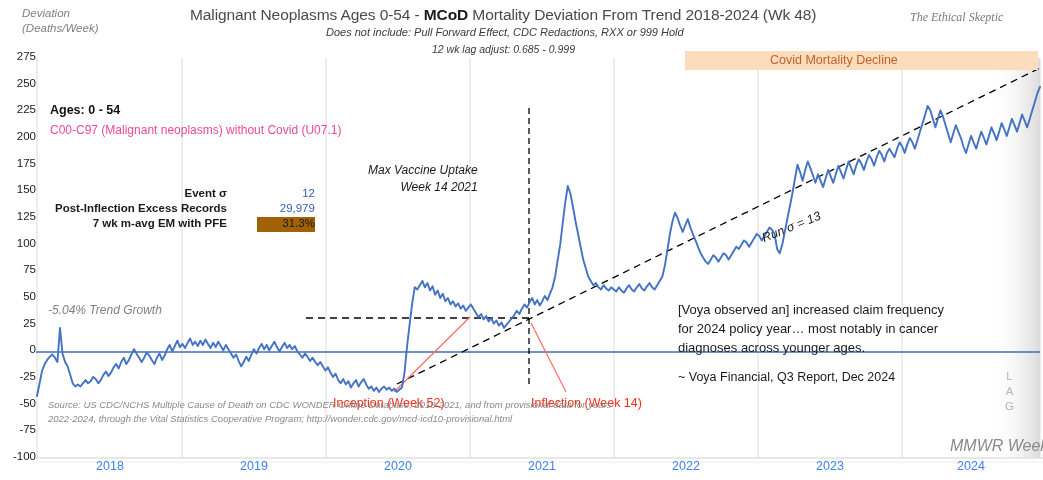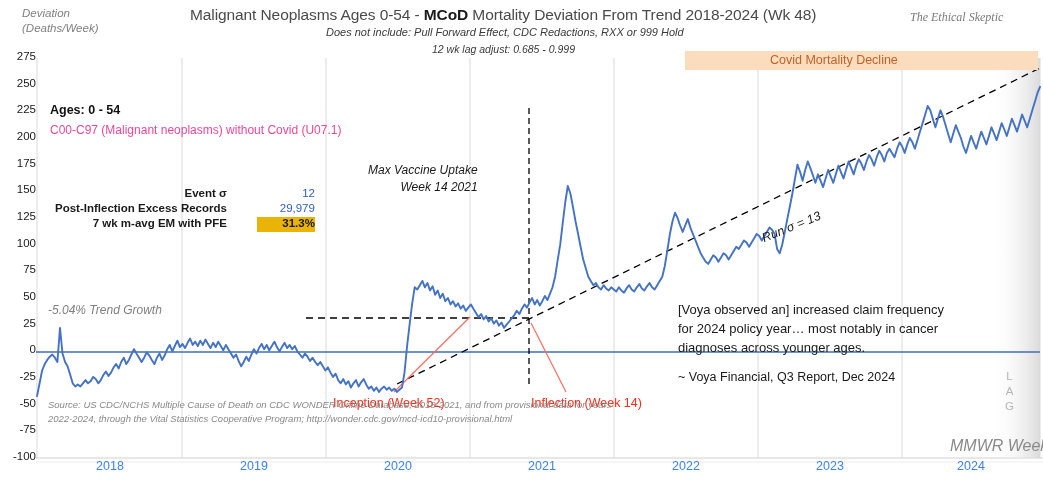--- a/index.html
+++ b/index.html
@@ -23,21 +23,21 @@
   .cmd-text{left:770px;top:53px;font-size:12.5px;color:#c0622a;white-space:nowrap;font-weight:normal;}
 
   .legend1{left:50px;top:75px;font-size:12px;color:#ec4899;white-space:nowrap;margin-top:48px;}
   .legend2{left:50px;top:103px;font-size:12.5px;color:#111;font-weight:bold;white-space:nowrap;}
 
   .stats{left:55px;top:145px;font-size:11.5px;color:#111;white-space:nowrap;}
   .stats table{border-collapse:collapse;font-size:11.5px;margin-top:42px;}
   .stats td{padding:0 0 3px 0;white-space:nowrap;}
   .stats td.lab{text-align:right;font-weight:bold;color:#1a1a1a;padding-right:30px;}
   .stats td.val{text-align:right;color:#2f5fba;width:58px;}
-  .stats td.val.hl{background:#eab308;color:#1a1a1a;font-weight:bold;}
+  .stats td.val.hl{background:#a16207;color:#1a1a1a;}
 
   .mvu{left:368px;top:118px;font-size:12px;font-style:italic;color:#1a1a1a;text-align:right;line-height:17px;white-space:nowrap;margin-top:44px;}
   .trendgrow{left:48px;top:303px;font-size:12px;font-style:italic;color:#808080;white-space:nowrap;}
   .drytinder{left:312px;top:275px;font-size:14px;font-weight:bold;color:#9a9a9a;letter-spacing:0.4px;white-space:nowrap;}
   .runsig{left:760px;top:232px;font-size:12.5px;font-style:italic;color:#1a1a1a;white-space:nowrap;transform:rotate(-22deg);transform-origin:left top;}
 
   .incep{left:333px;top:396px;font-size:12.5px;color:#ff2a17;white-space:nowrap;}
   .infl{left:531px;top:396px;font-size:12.5px;color:#ff2a17;white-space:nowrap;}
 
   .voya{left:678px;top:300px;font-size:13px;color:#1a1a1a;line-height:19px;white-space:nowrap;}

